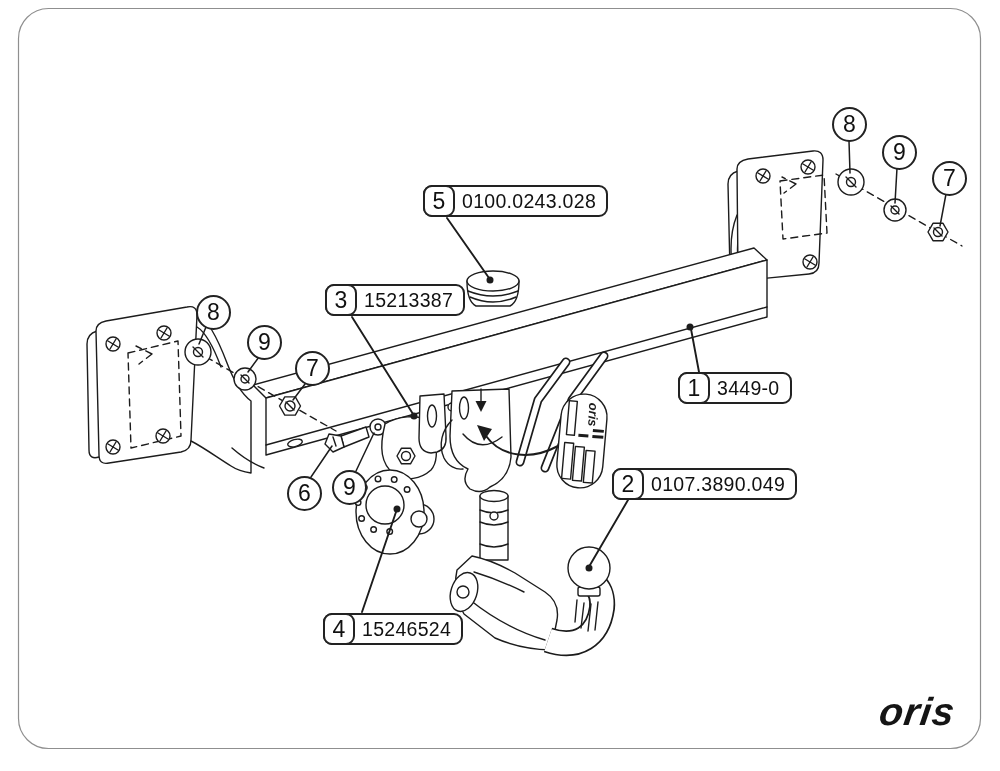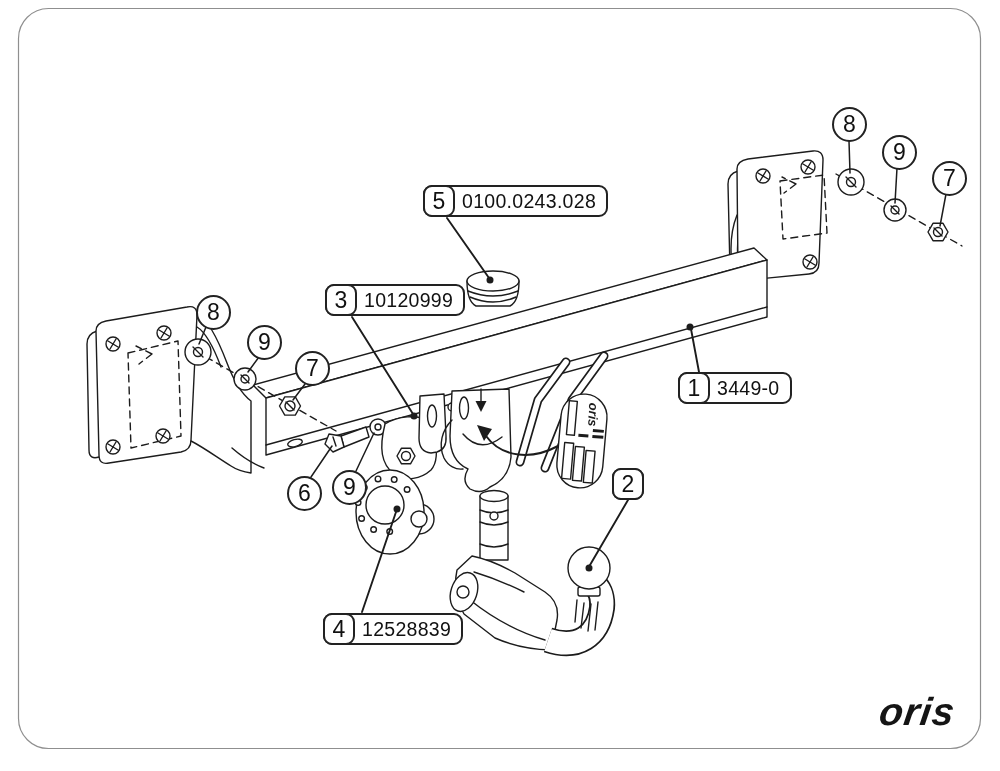--- a/index.html
+++ b/index.html
@@ -225,32 +225,33 @@
     <path class="clead" d="M946,194 L940,226"></path>
   </g>
 </svg>
 
   <div class="part-label" style="left:423px;top:185px;">
     <span class="num">5</span>
     <span class="pn">0100.0243.028</span>
   </div>
   <div class="part-label" style="left:325px;top:284px;">
     <span class="num">3</span>
-    <span class="pn">10120999</span>
+    <span class="pn">15213387</span>
   </div>
   <div class="part-label" style="left:678px;top:372px;">
     <span class="num">1</span>
     <span class="pn">3449-0</span>
   </div>
   <div class="part-label" style="left:612px;top:468px;">
     <span class="num">2</span>
+    <span class="pn">0107.3890.049</span>
   </div>
   <div class="part-label" style="left:323px;top:613px;">
     <span class="num">4</span>
-    <span class="pn">12528839</span>
+    <span class="pn">15246524</span>
   </div>
 
   <div class="callout" style="left:196px;top:295px;">8</div>
   <div class="callout" style="left:247px;top:325px;">9</div>
   <div class="callout" style="left:295px;top:351px;">7</div>
   <div class="callout" style="left:287px;top:476px;">6</div>
   <div class="callout" style="left:332px;top:470px;">9</div>
   <div class="callout" style="left:832px;top:107px;">8</div>
   <div class="callout" style="left:882px;top:135px;">9</div>
   <div class="callout" style="left:932px;top:161px;">7</div>

